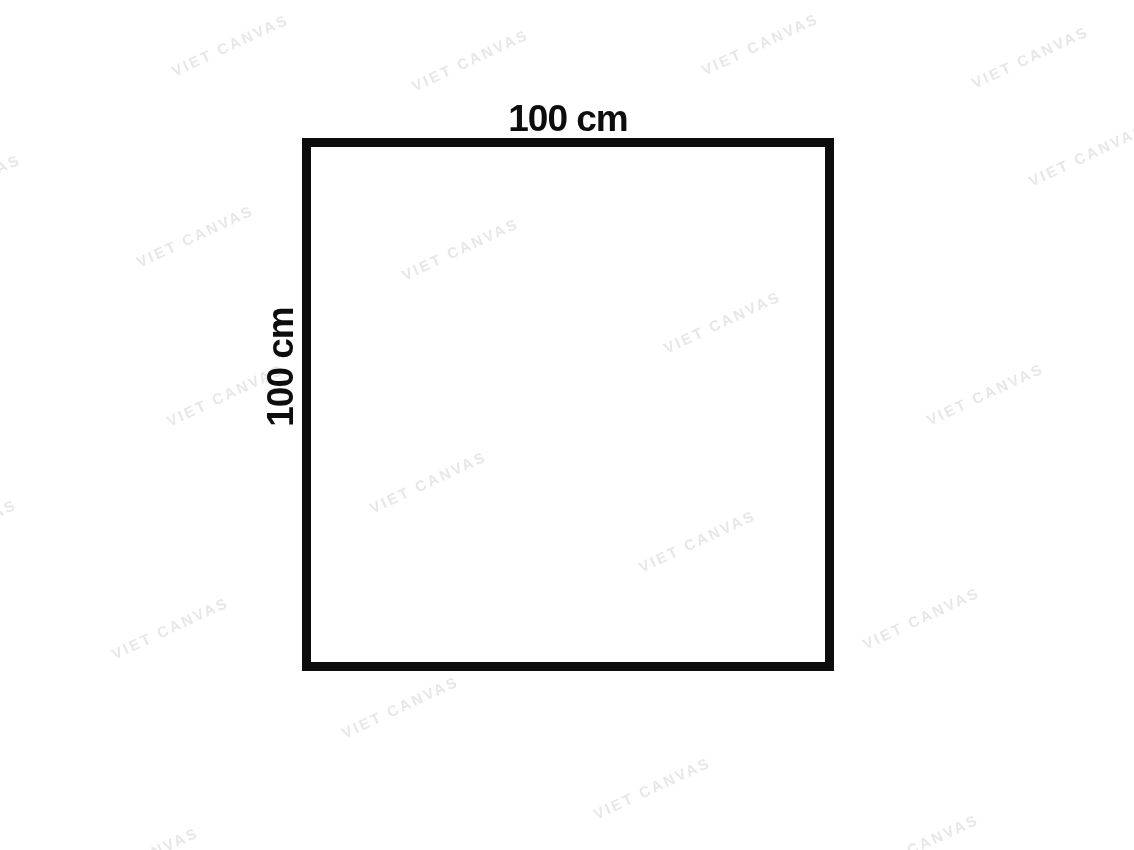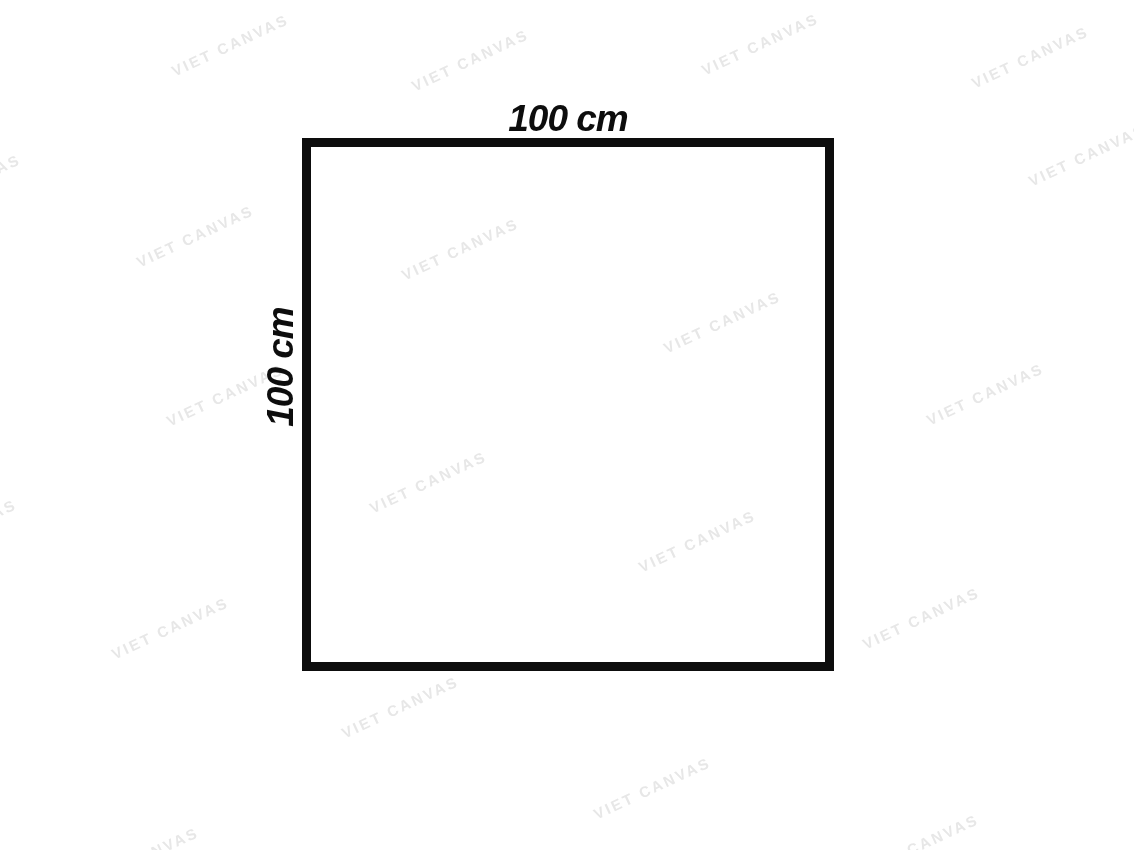--- a/index.html
+++ b/index.html
@@ -28,21 +28,20 @@
     font-size: 15px;
     letter-spacing: 2.5px;
     transform: translate(-50%, -50%) rotate(-25deg);
     user-select: none;
   }
   
   #diagram-layer {
     position: absolute;
     inset: 0;
     z-index: 2;
-    font-style: italic;
   }
   #square-outline {
     position: absolute;
     left: 302px;
     top: 138px;
     width: 532px;
     height: 533px;
     box-sizing: border-box;
     border-style: solid;
     border-width: 9px;

